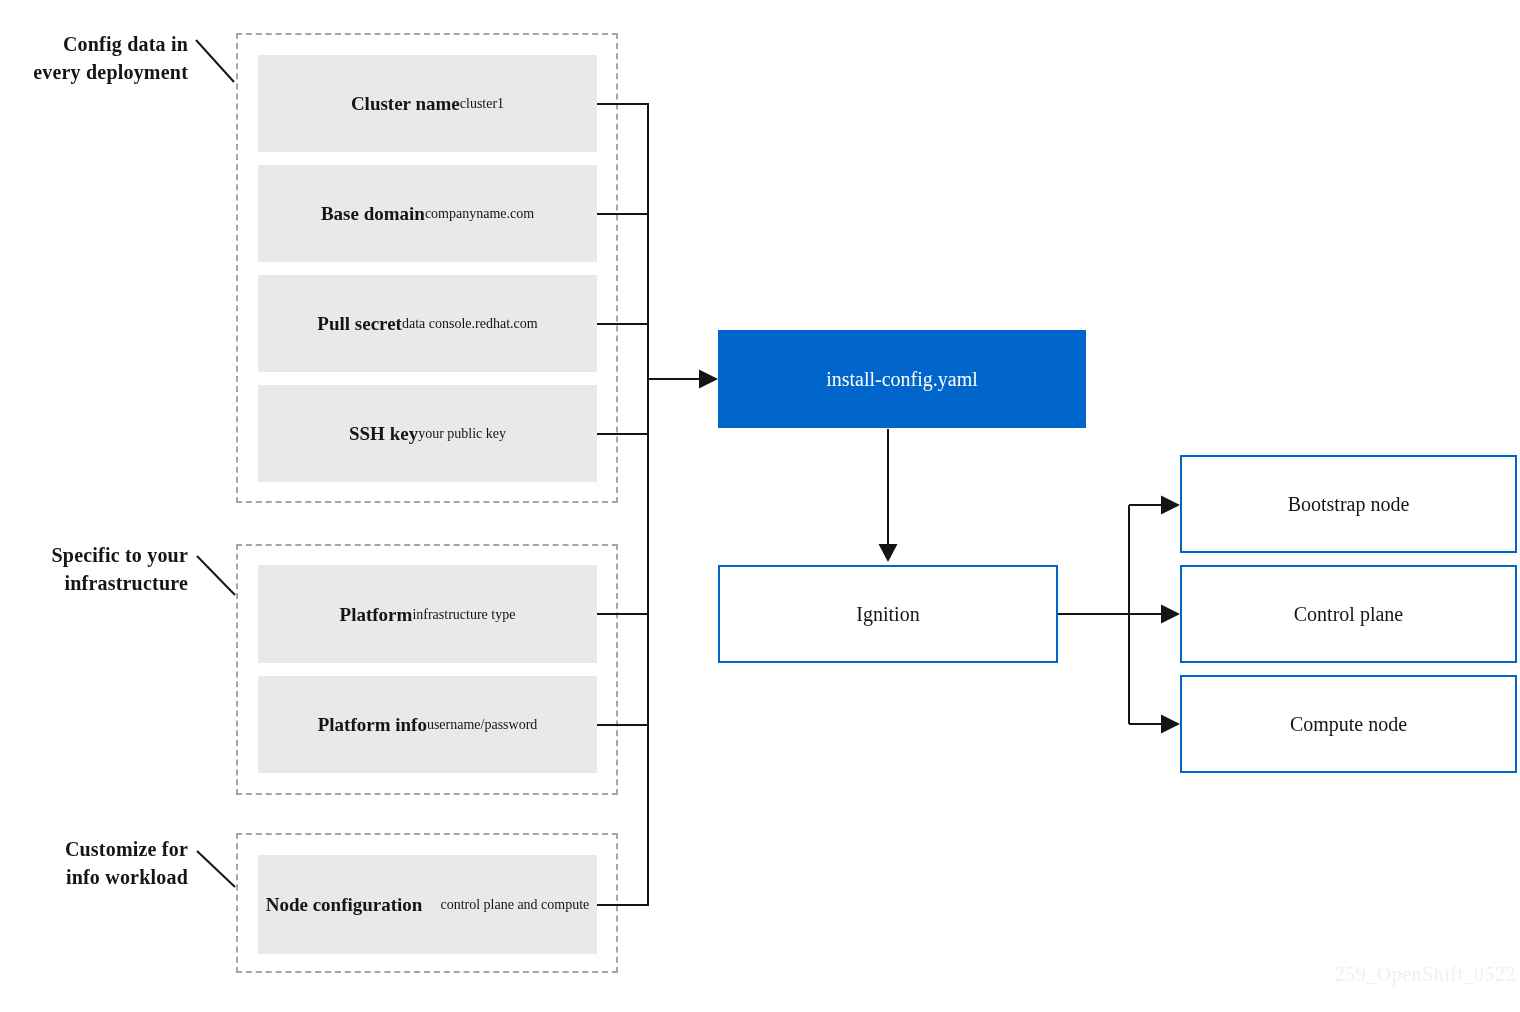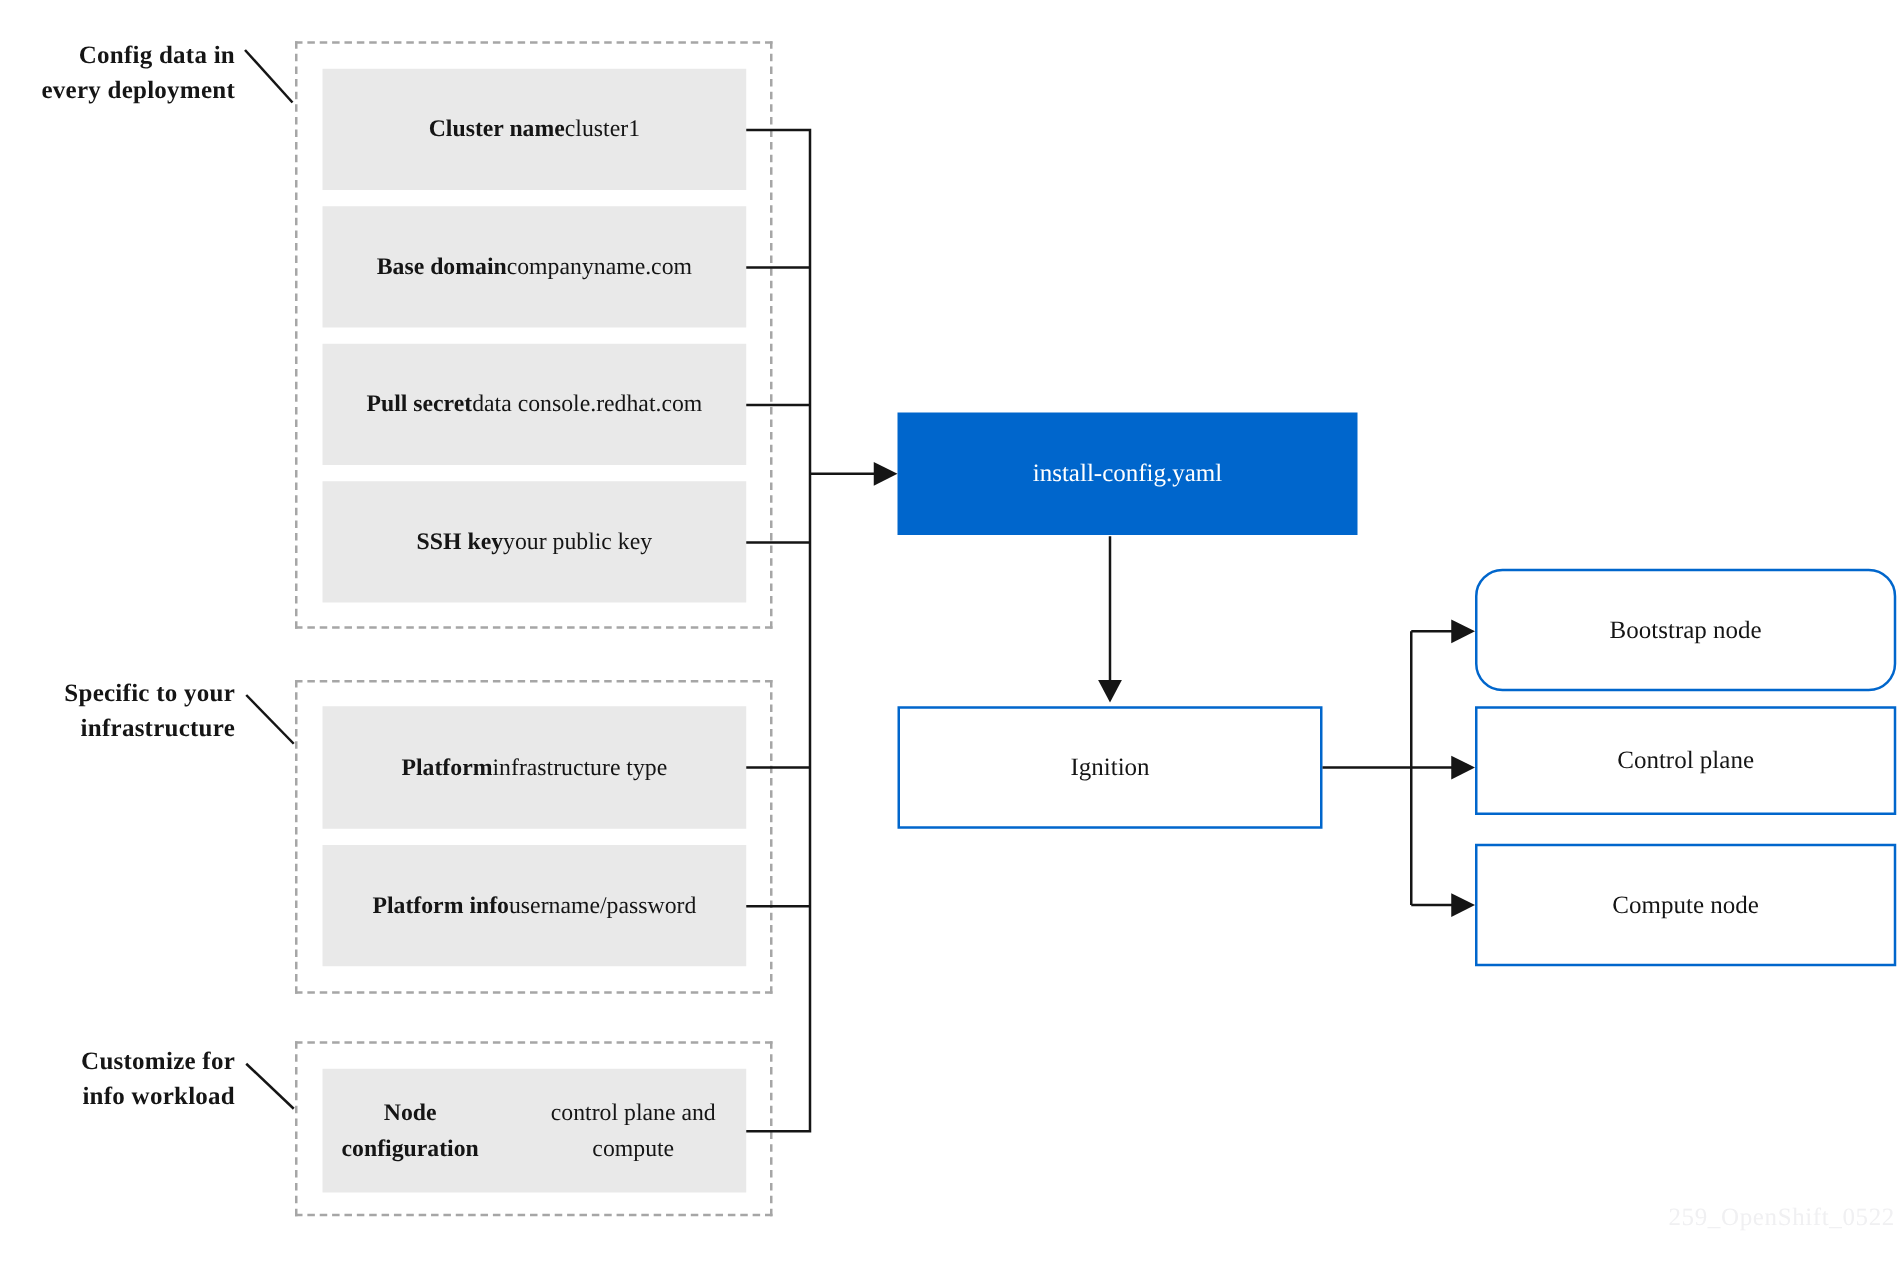--- a/index.html
+++ b/index.html
@@ -70,21 +70,21 @@
     text-align: center;
   }
   .pos-b1 { top: 55px; }
   .pos-b2 { top: 165px; }
   .pos-b3 { top: 275px; }
   .pos-b4 { top: 385px; }
   .pos-b5 { top: 565px; height: 98px; }
   .pos-b6 { top: 676px; }
   .pos-b7 { top: 855px; height: 99px; gap: 18px; }
   .cfg-title { font-weight: 700; font-size: 19px; line-height: 29px; }
-  .cfg-sub   { font-weight: 400; font-size: 19px; line-height: 29px; }
+  .cfg-sub   { font-weight: 400; font-size: 14px; line-height: 29px; }
 
   
   .node-box {
     position: absolute;
     box-sizing: border-box;
     border: 2px solid var(--accent-blue, #0066cc);
     background: #ffffff;
     display: flex;
     align-items: center;
     justify-content: center;
@@ -94,22 +94,22 @@
   }
   .install-box {
     left: 718px; top: 330px; width: 368px; height: 98px;
     background: var(--accent-blue, #0066cc);
     border: none;
     color: #ffffff;
     font-weight: 500;
     text-align: center;
   }
   .ignition-box { left: 718px;  top: 565px; width: 340px; height: 98px; }
-  .out-1 { left: 1180px; top: 455px; width: 337px; height: 98px; border-radius: 22px; }
-  .out-2 { left: 1180px; top: 565px; width: 337px; height: 87px; }
+  .out-1 { left: 1180px; top: 455px; width: 337px; height: 98px; }
+  .out-2 { left: 1180px; top: 565px; width: 337px; height: 98px; }
   .out-3 { left: 1180px; top: 675px; width: 337px; height: 98px; }
 
   .watermark {
     position: absolute;
     right: 4px;
     top: 963px;
     font-size: 20px;
     letter-spacing: 0.5px;
     color: var(--watermark-gray, #f0f0f2);
   }

